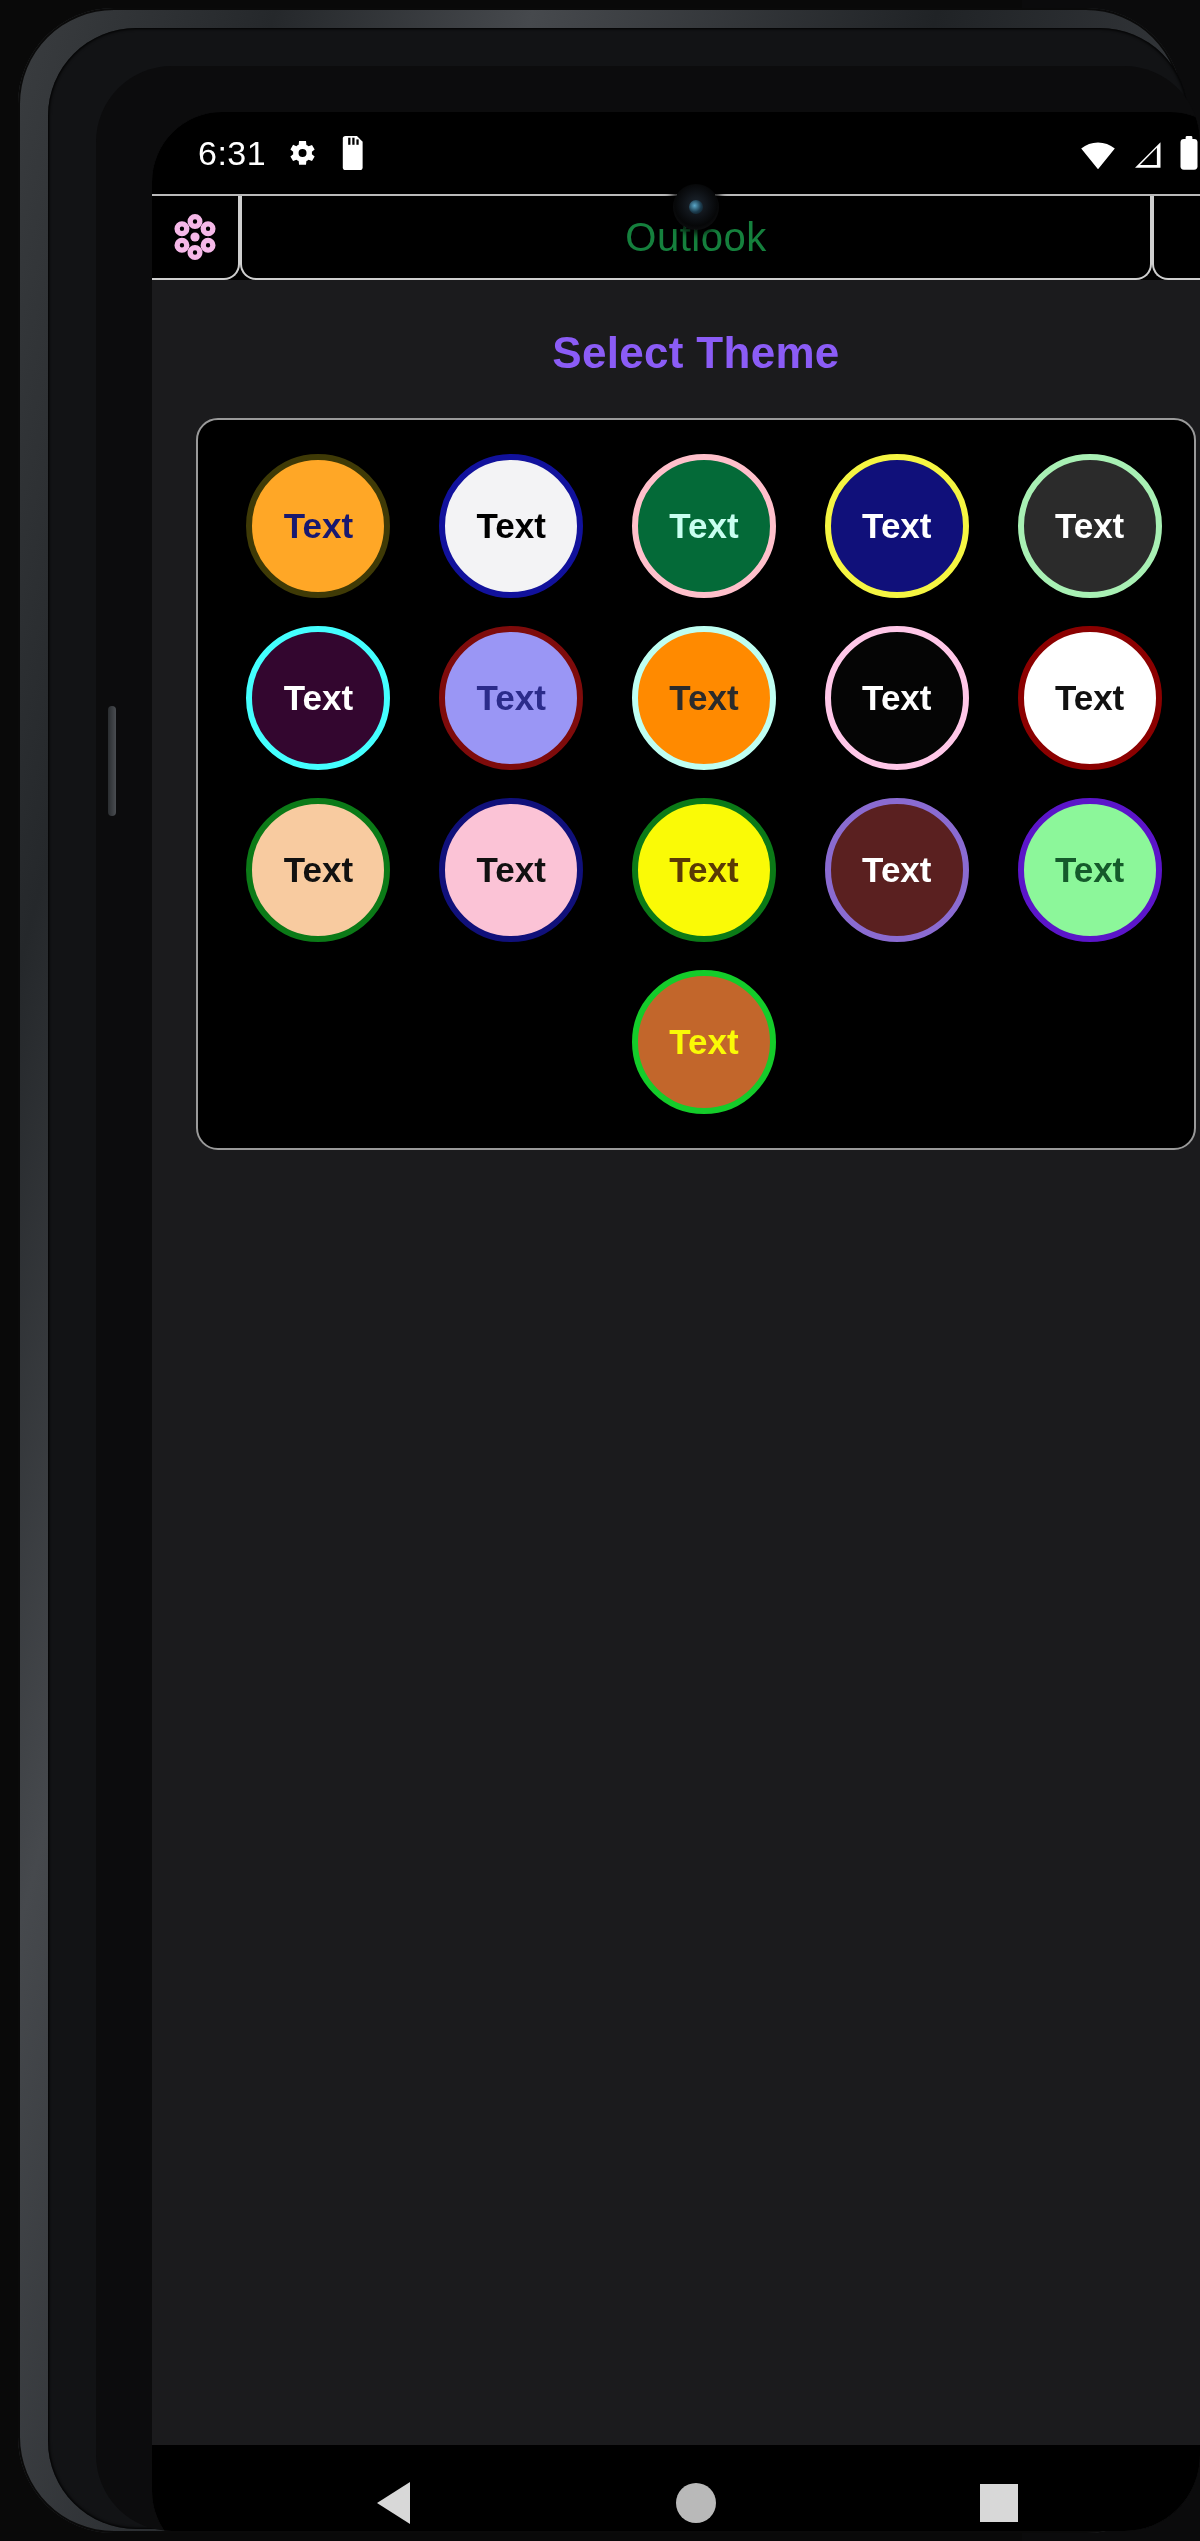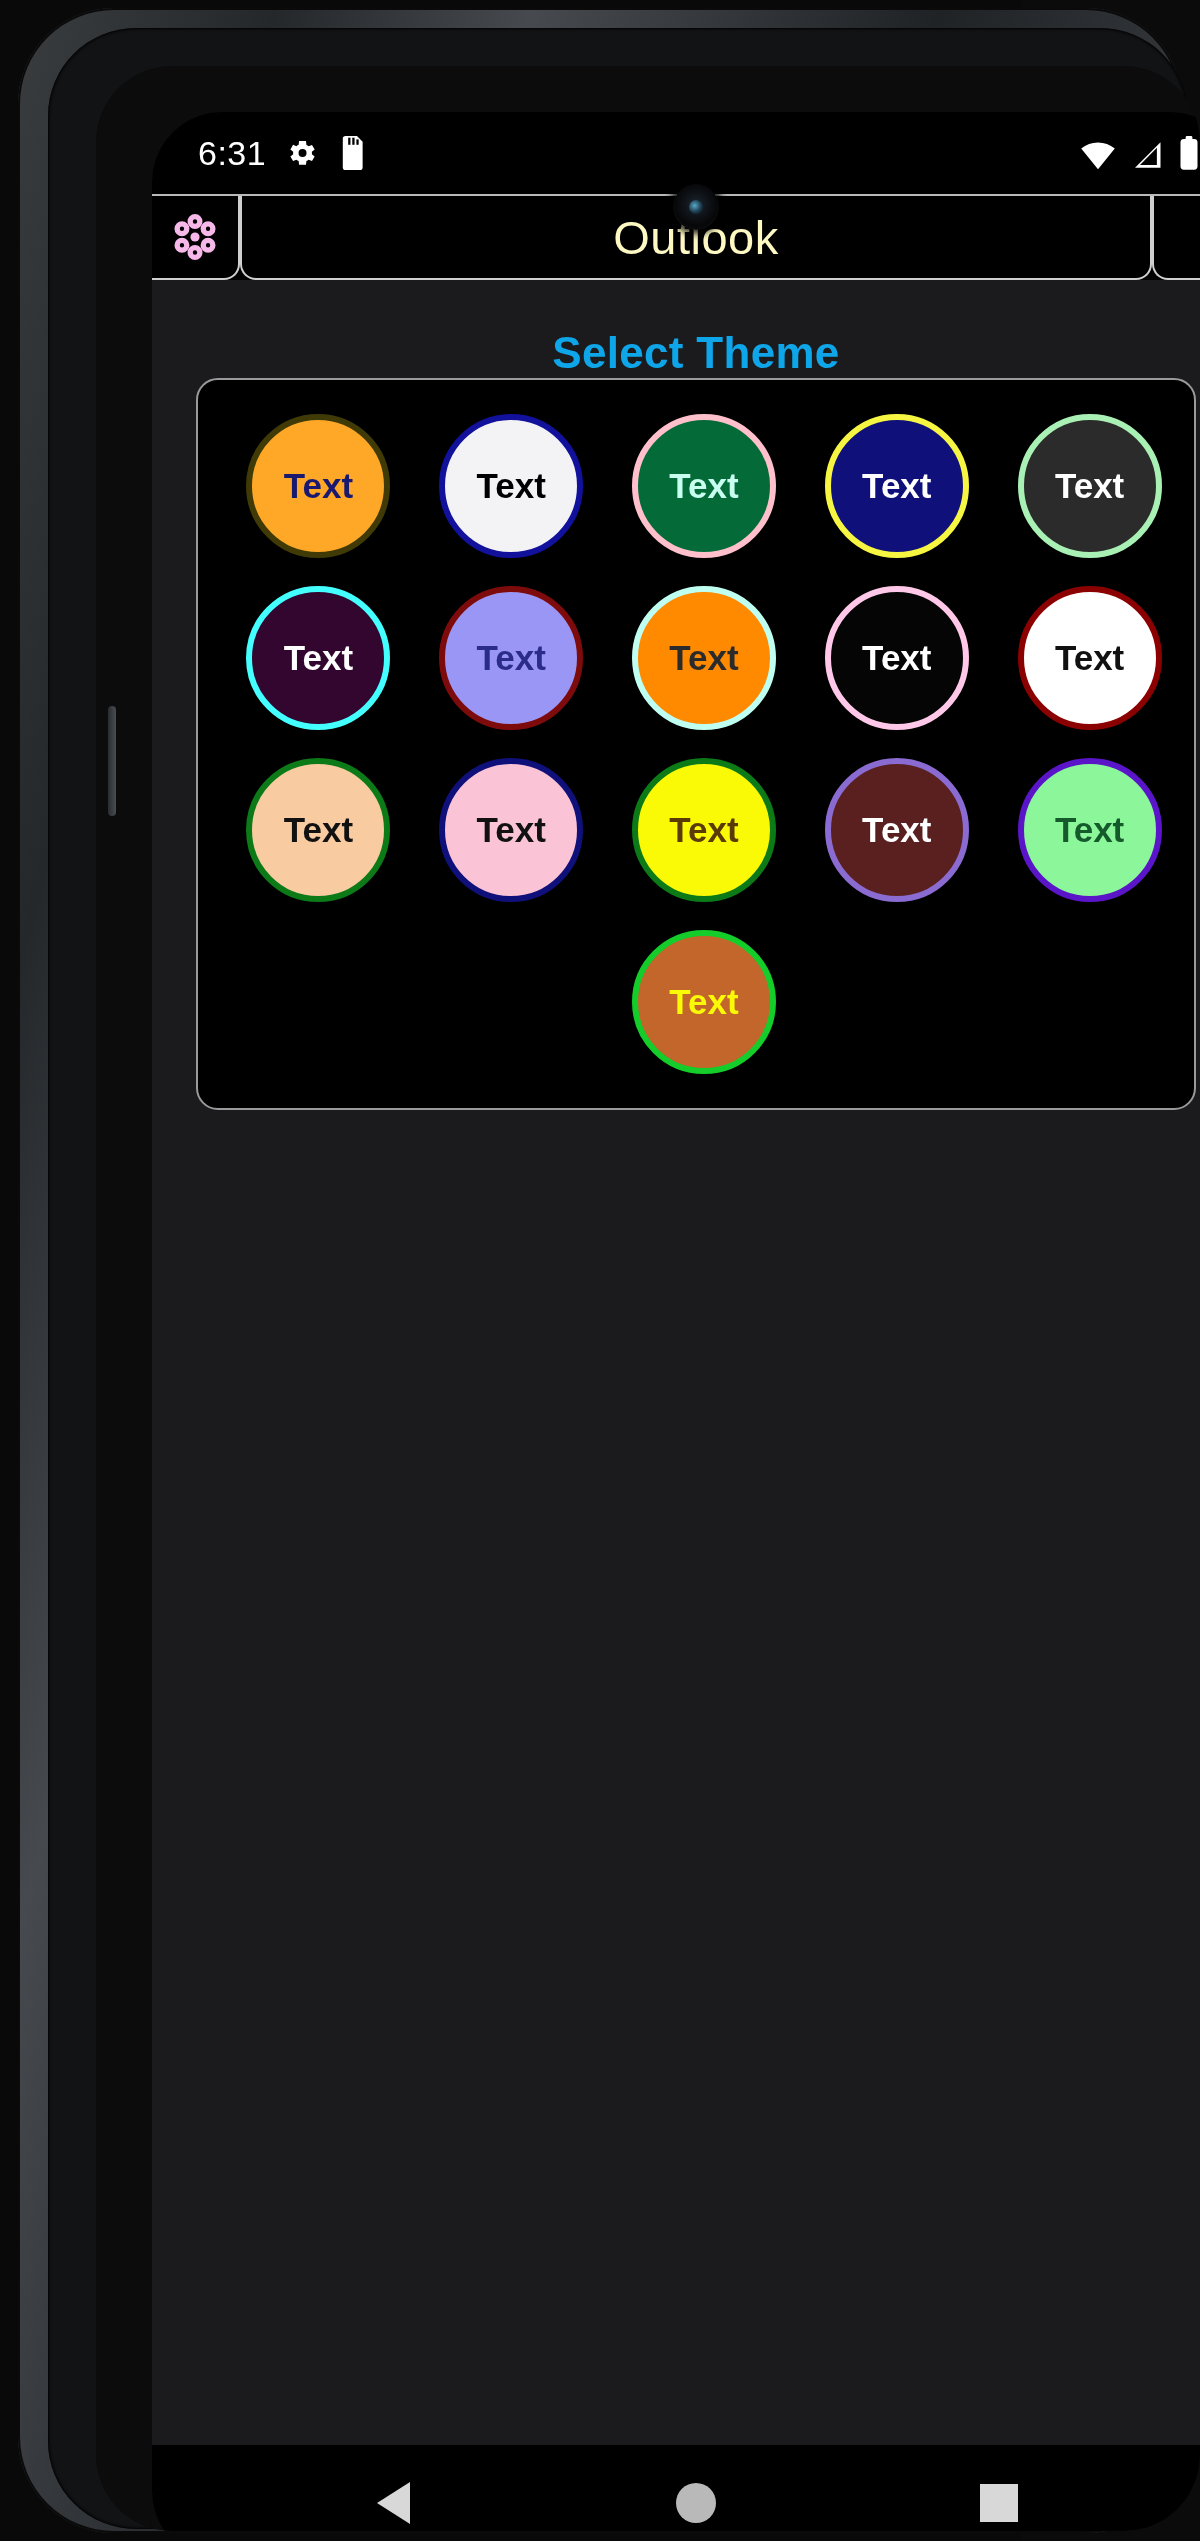--- a/index.html
+++ b/index.html
@@ -133,43 +133,44 @@
     border-bottom-right-radius: 16px;
     display: flex; align-items: center; justify-content: center;
   }
   .appbar-right {
     width: 88px;
     border-left: 2px solid #cfcfcf;
     border-bottom: 2px solid #cfcfcf;
     border-bottom-left-radius: 16px;
   }
   .app-title {
-    color: #fef9c3;
-    font-size: 47px;
+    color: #15803d;
+    font-size: 40px;
     font-weight: 400;
     letter-spacing: .5px;
   }
 
   
   .dots-icon { width: 58px; height: 58px; }
 
   
   .content {
     flex: 1;
     background: #1b1b1d;
     padding-top: 48px;
     display: flex;
     flex-direction: column;
     align-items: center;
     min-height: 0;
   }
   .section-title {
-    color: #0ea5e9;
+    color: #8b5cf6;
     font-size: 44px;
     font-weight: bold;
+    margin-bottom: 40px;
     letter-spacing: .3px;
   }
   .theme-card {
     width: 1000px;
     background: #000;
     border: 2px solid #9a9a9a;
     border-radius: 22px;
     padding: 34px 8px 30px 24px;
   }
   .theme-row {

